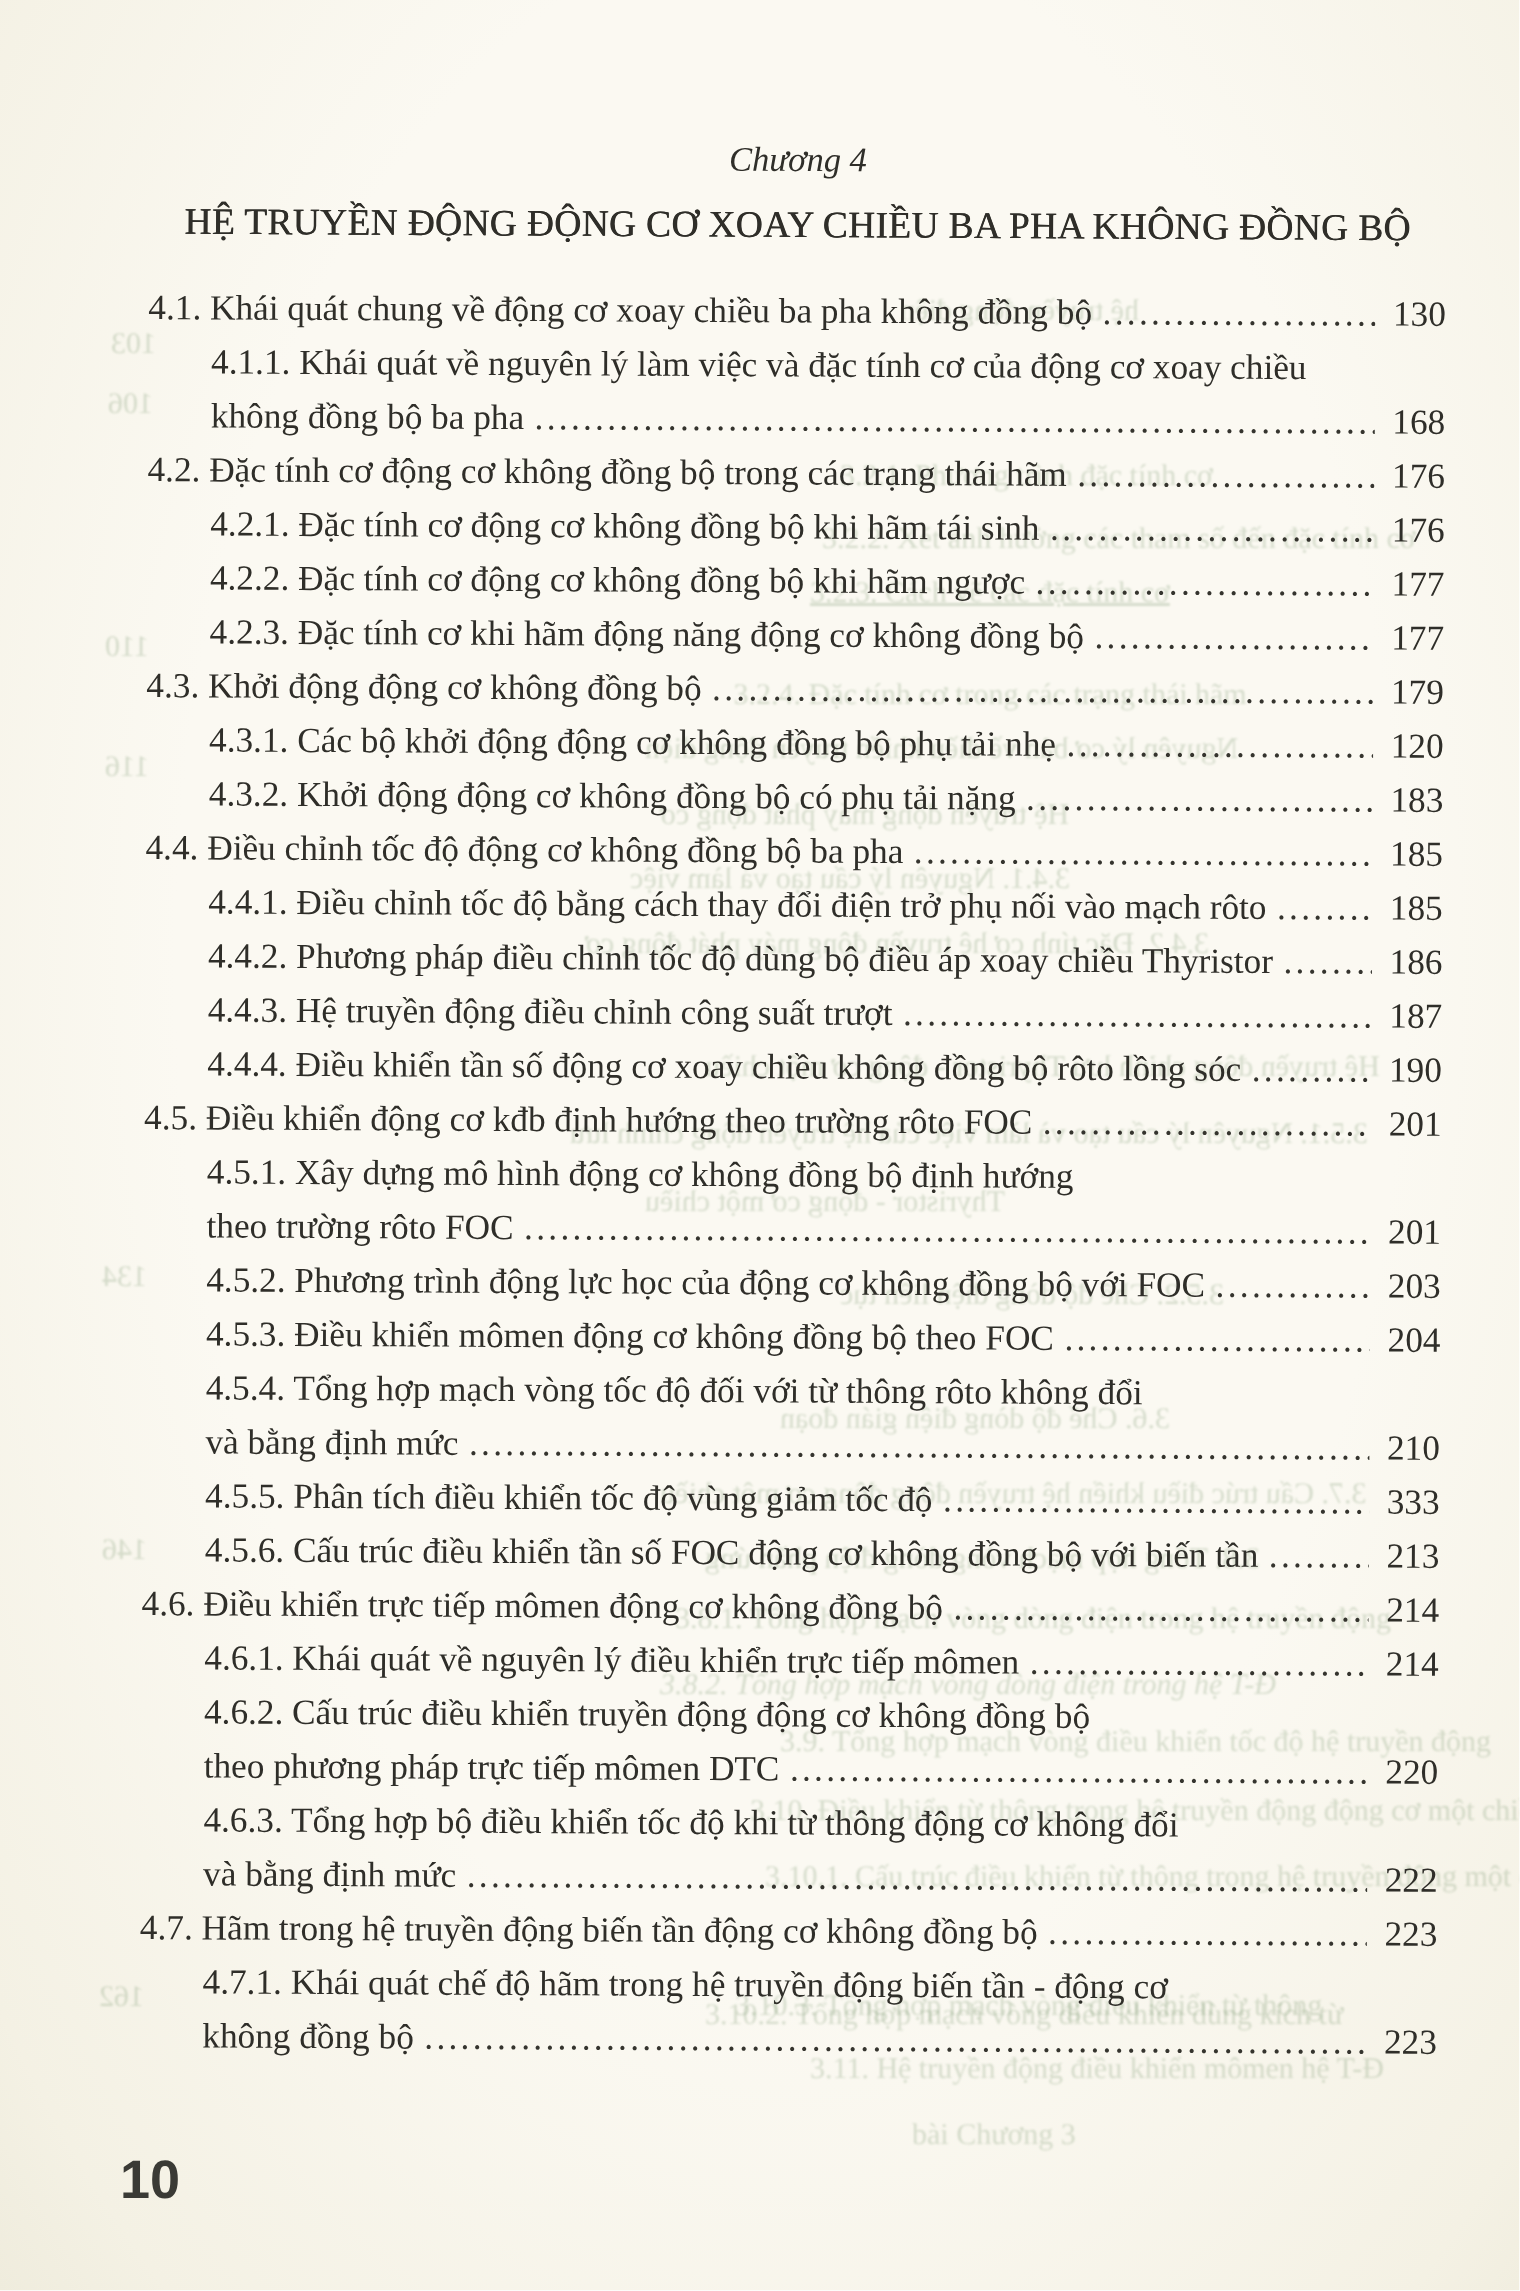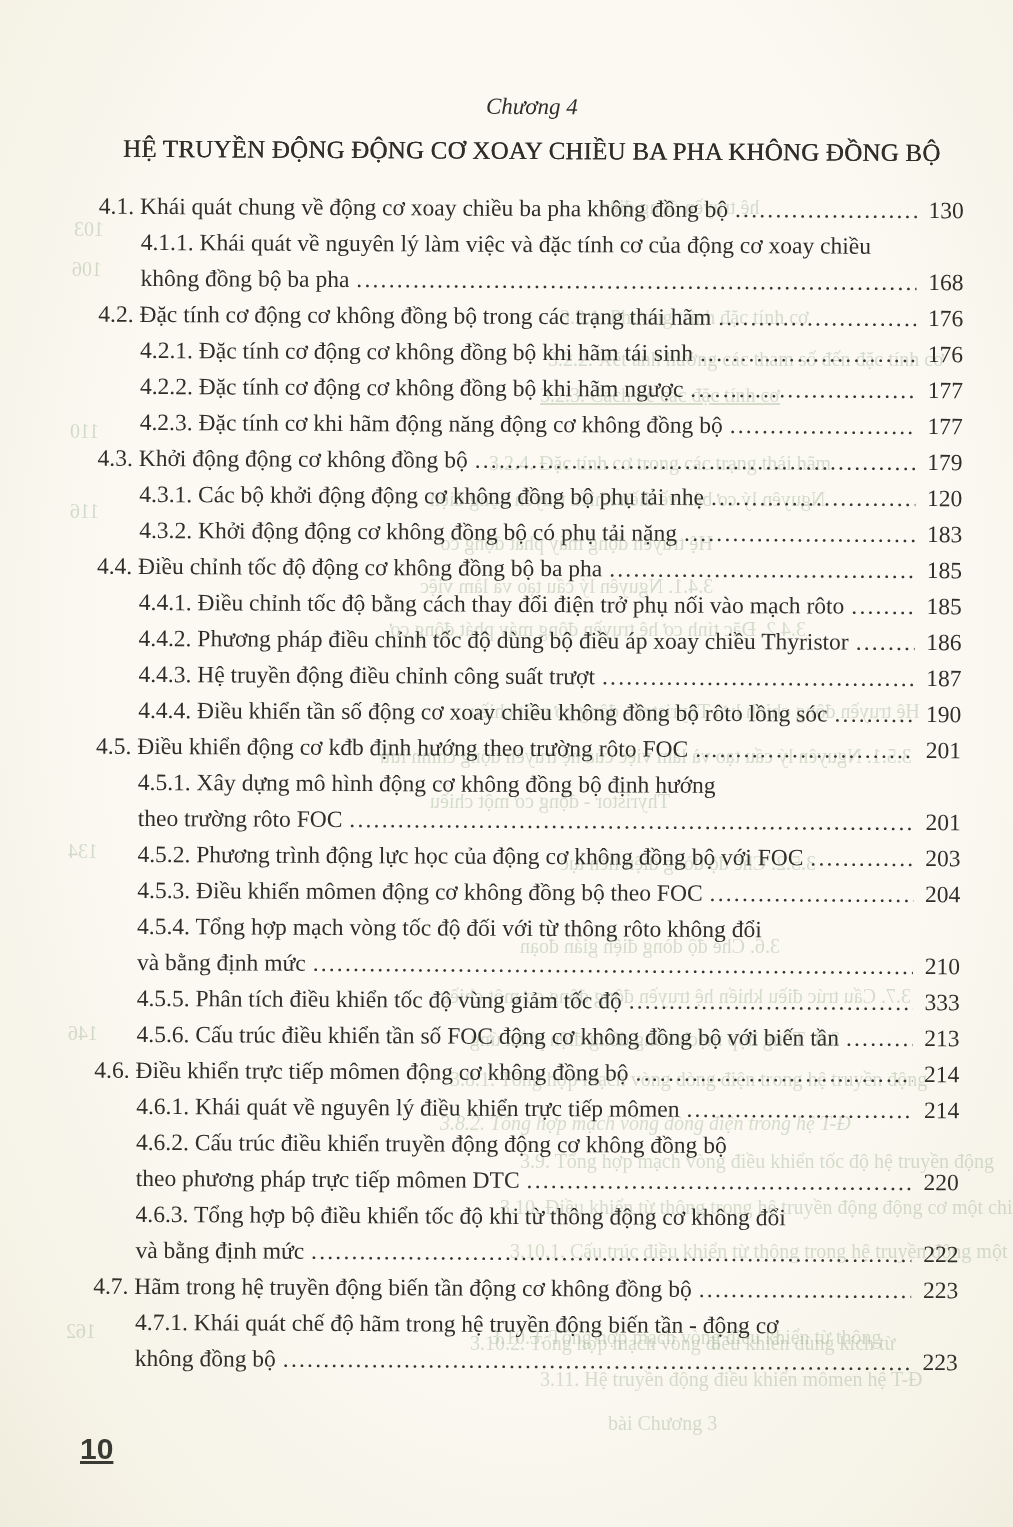--- a/index.html
+++ b/index.html
@@ -31,21 +31,21 @@
   .line{min-height:36px;}
   .line.leader{display:flex;align-items:baseline;}
   .t{flex:0 1 auto;}
   .dots{
     flex:1 1 12px;min-width:8px;overflow:hidden;white-space:nowrap;
     letter-spacing:2.2px;margin-left:7px;margin-right:5px;color:var(--dots,#35342e);
   }
   .pg{flex:0 0 auto;min-width:42px;text-align:right;}
   .folio{
     position:absolute;left:80px;top:1432px;z-index:2;
-    font-family:"Liberation Sans", sans-serif;font-weight:700;font-size:30px;color:#3a3a35;text-decoration:underline;
+    font-family:"Liberation Sans", sans-serif;font-weight:700;font-size:36px;color:#3a3a35;
   }
 </style>
 </head>
 <body>
 
 <div class="page">
   <div class="ghost-layer" id="ghost-layer">
       <div class="ghost mir" style="left: 600px; top: 196px;">hệ truyền động điện</div>
       <div class="ghost mir" style="left: 74px; top: 218px;">103</div>
       <div class="ghost mir" style="left: 72px; top: 258px;">106</div>

